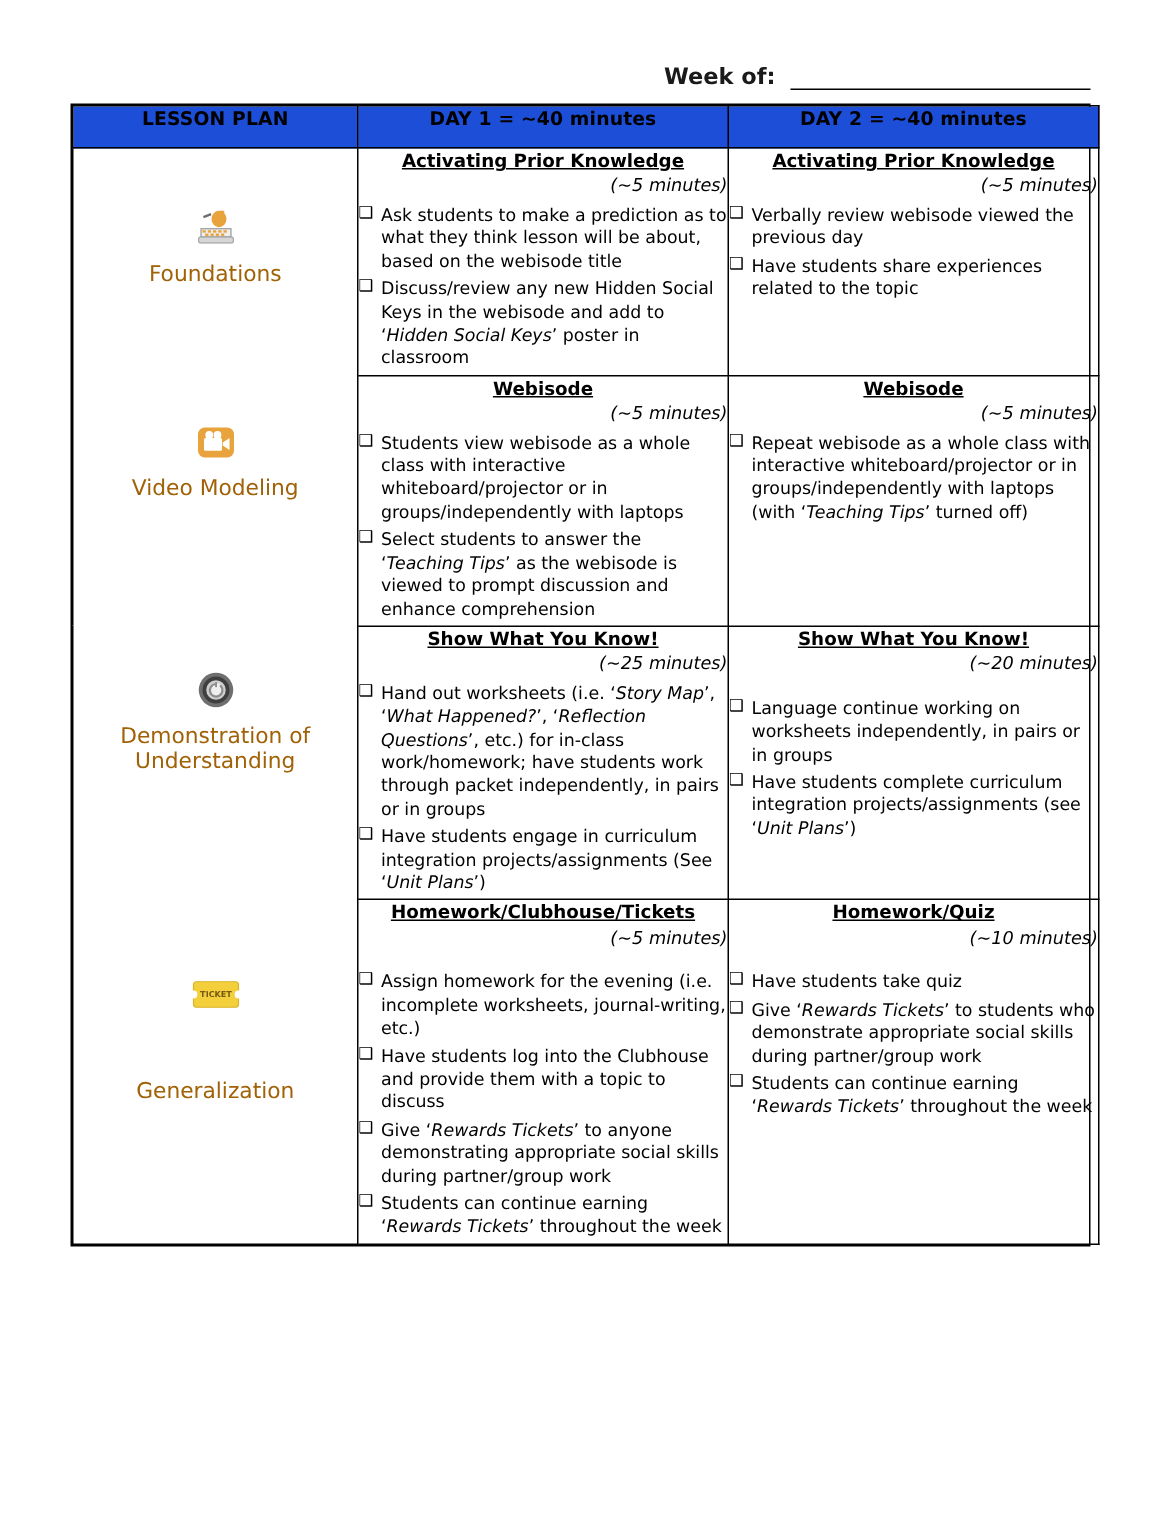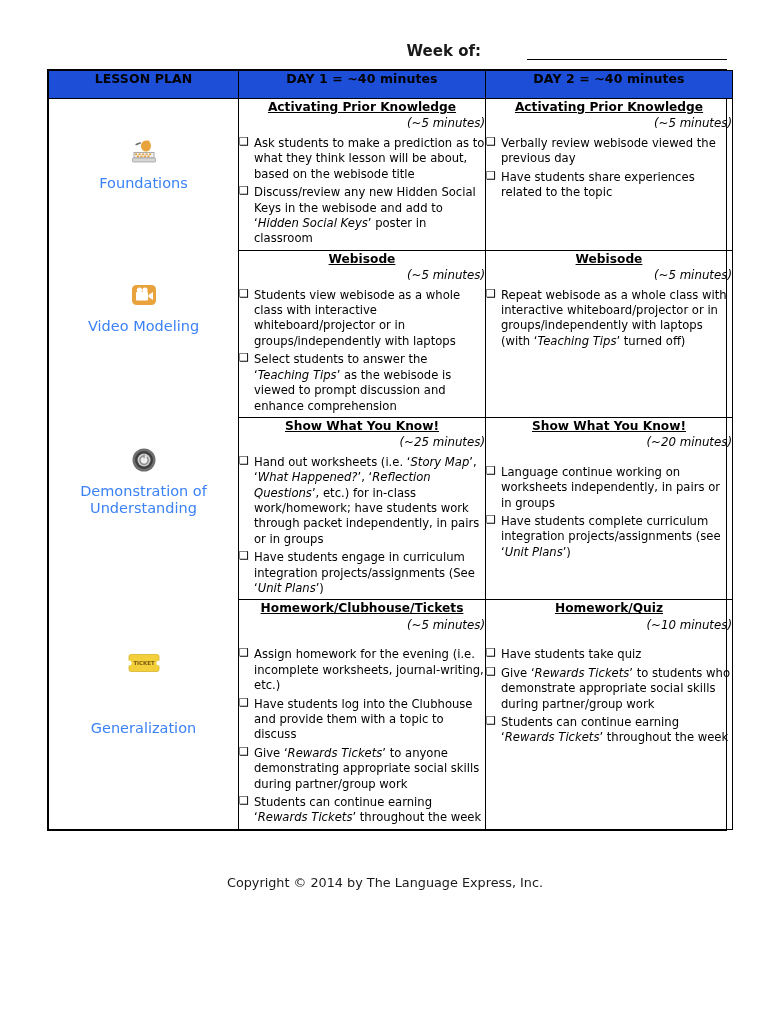--- a/index.html
+++ b/index.html
@@ -34,21 +34,20 @@
     line-height: 1.1;
   }
 
   
   .weekof-row {
     display: flex;
     justify-content: flex-end;
     align-items: flex-end;
     padding-right: 43px;
     margin-top: 42px;
-    gap: 36px;
   }
   .weekof-label {
     font-size: 15px;
     font-weight: bold;
     color: #1a1a1a;
     margin-right: 10px;
     white-space: nowrap;
   }
   .weekof-blank {
     width: 200px;
@@ -102,21 +101,21 @@
     justify-content: center;
     text-align: center;
   }
   .lb-foundations    { height: 131px; }
   .lb-video          { height: 154px; }
   .lb-demo           { height: 193px; }
   .lb-general        { height: 230px; gap: 34px; }
 
   .lesson-label {
     font-size: 14.5px;
-    color: #3b82f6;
+    color: #a16207;
     line-height: 1.18;
     margin-top: 7px;
     font-weight: normal;
   }
   .icon-slot {
     width: 34px;
     height: 32px;
     display: flex;
     align-items: center;
     justify-content: center;
@@ -347,15 +346,14 @@
               <li>Give ‘<span class="em">Rewards Tickets</span>’ to students who demonstrate appropriate social skills during partner/group work</li>
               <li>Students can continue earning ‘<span class="em">Rewards Tickets</span>’ throughout the week</li>
             </ul>
           </td>
         </tr>
 
       </tbody>
     </table>
   </div>
 
-  <div class="footer">Copyright © 2014 by The Language Express, Inc.</div>
 
 </div>
 
 </body></html>

